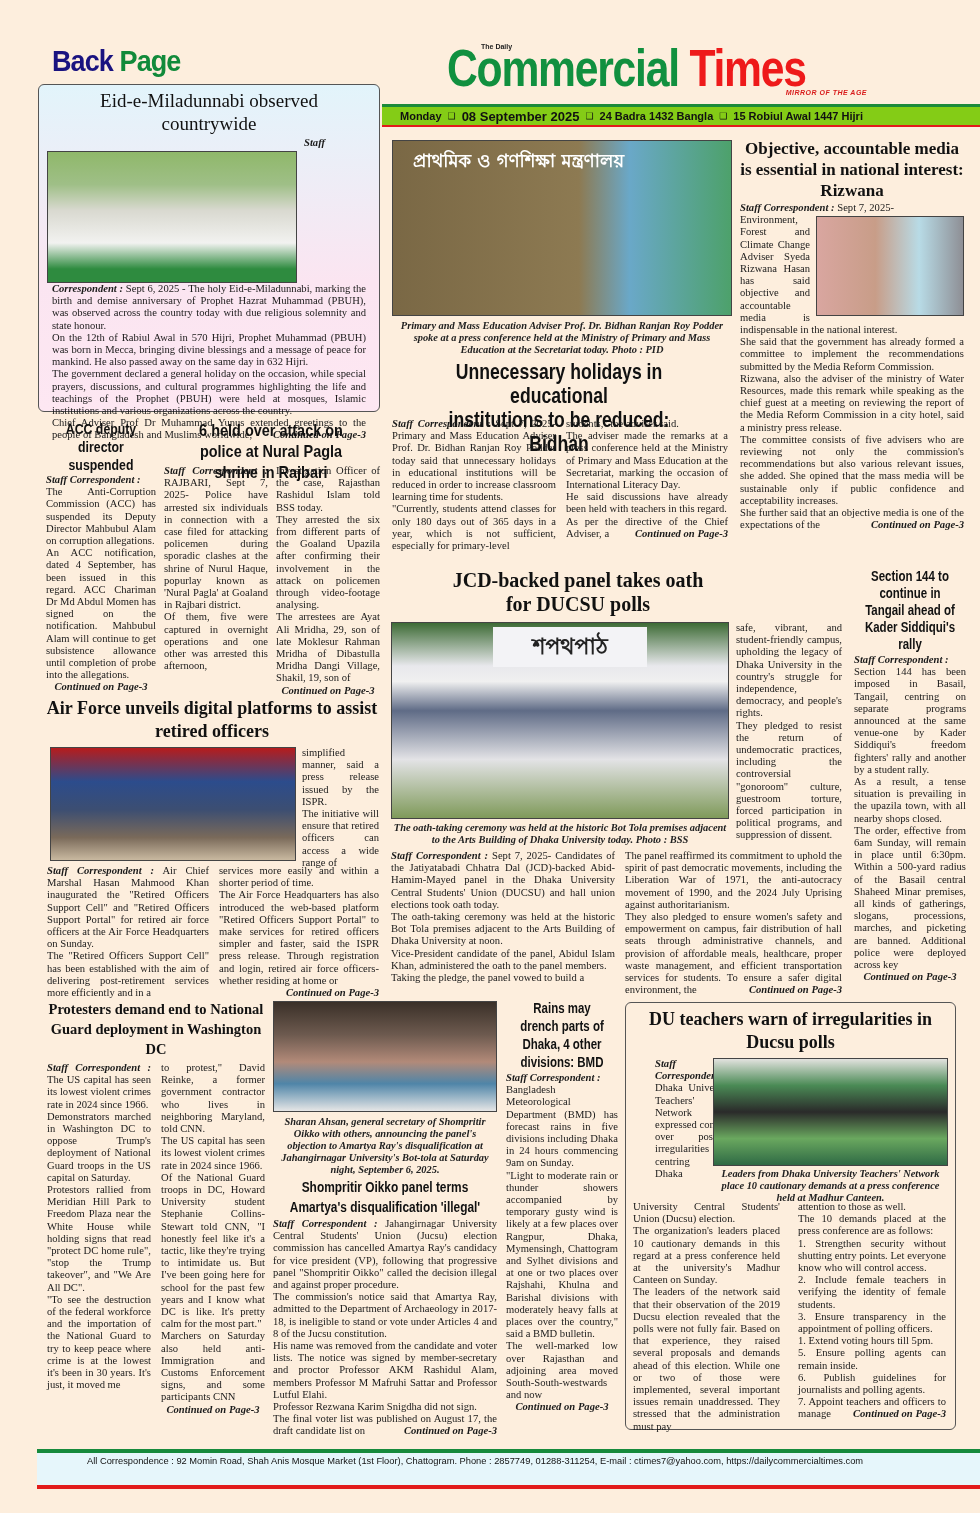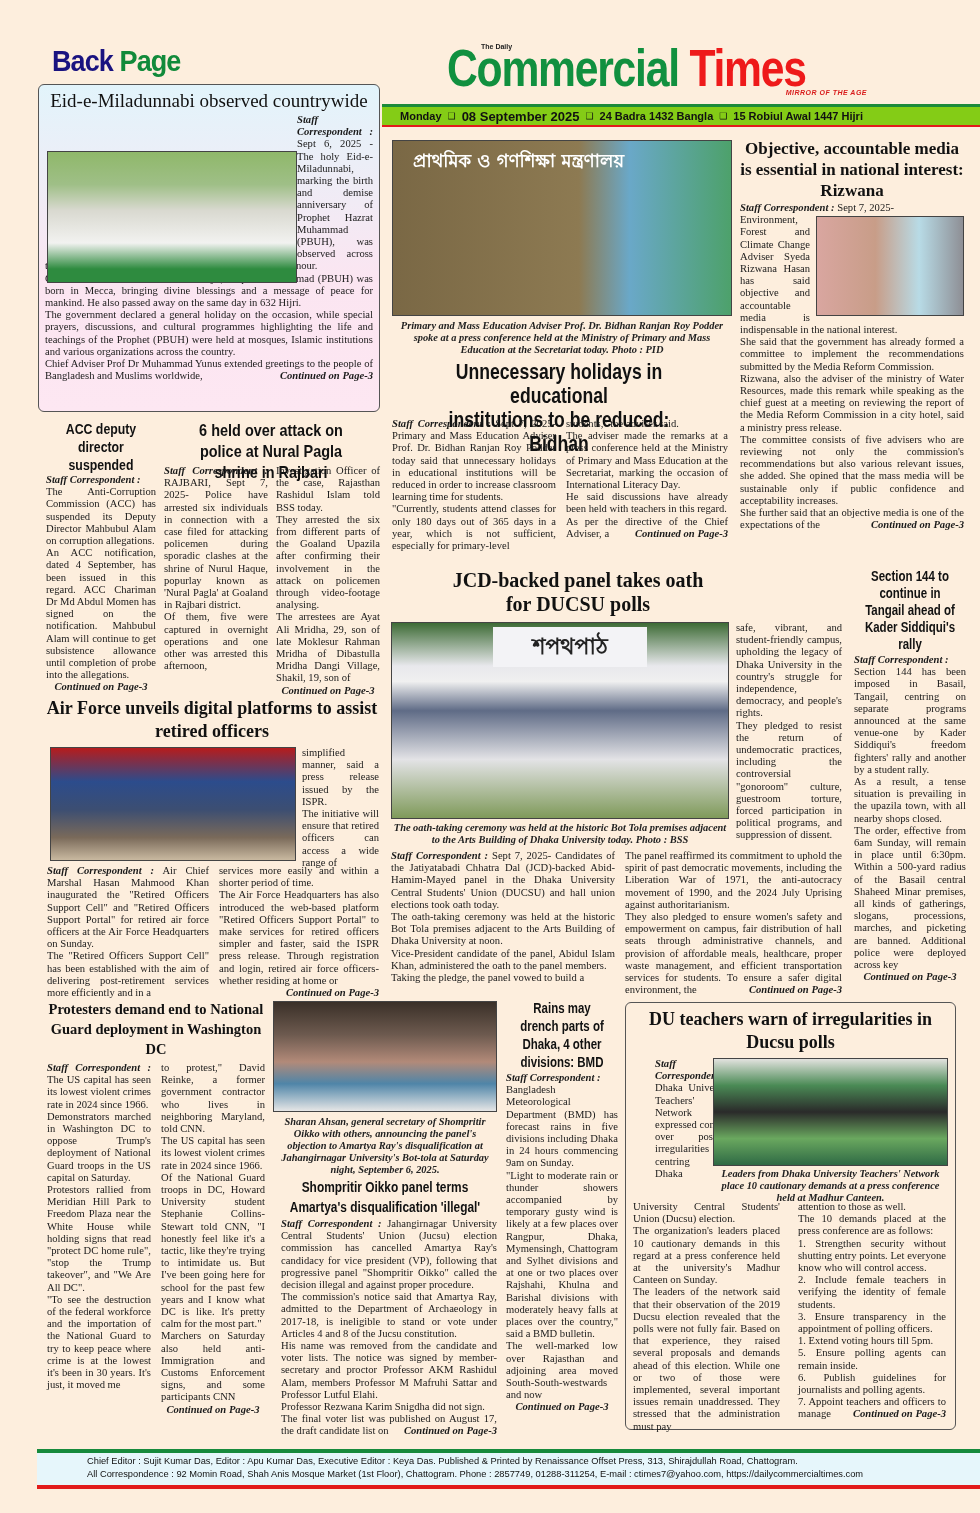--- a/index.html
+++ b/index.html
@@ -24,21 +24,21 @@
   .the-daily { position: absolute; left: 34px; top: 3px; font-family: "Liberation Sans", sans-serif; font-weight: bold; font-size: 7px; color: #222; }
   .logo-text { position: absolute; left: 0; top: 0; font-family: "Liberation Sans", sans-serif; font-weight: bold; font-size: 52px; line-height: 56px; letter-spacing: -1.5px; transform: scaleX(0.82); transform-origin: left; white-space: nowrap; }
   .logo-text .c { color: #11903f; }
   .logo-text .t { color: #ee1a1a; }
   .motto { position: absolute; right: 10px; top: 49px; font-family: "Liberation Sans", sans-serif; font-weight: bold; font-style: italic; font-size: 7px; color: #d81b1b; letter-spacing: 0.5px; }
   .dateline { left: 382px; top: 104px; width: 598px; height: 23px; background: #84cc16; border-top: 3px solid #1b8a3a; border-bottom: 2px solid #e21b1b; font-family: "Liberation Sans", sans-serif; font-weight: bold; font-size: 11px; padding-left: 18px; display: flex; align-items: center; gap: 6px; color: #111; }
   .dateline .big { font-size: 13px; }
   .dateline .sq { font-size: 9px; font-weight: normal; }
 
   
-  .box-eid { left: 38px; top: 84px; width: 342px; height: 328px; border: 1px solid #555; border-radius: 6px; background: linear-gradient(#e2f4fb, #fbe5f1 60%, #fde7f2); padding: 4px 6px; }
+  .box-eid { left: 38px; top: 84px; width: 342px; height: 328px; border: 1px solid #555; border-radius: 6px; background: linear-gradient(#e2f4fb, #fbe5f1 60%, #fde7f2); padding: 4px 13px; }
   .box-du { left: 625px; top: 1002px; width: 331px; height: 428px; border: 1px solid #555; border-radius: 6px; }
   .footer { left: 37px; top: 1449px; width: 943px; height: 40px; background: #e6f6fb; border-top: 4px solid #168a3c; border-bottom: 4px solid #e21b1b; font-family: "Liberation Sans", sans-serif; font-size: 9.3px; line-height: 13px; color: #111; padding: 2px 0 0 50px; }
 
   
   .ph-eid { background: linear-gradient(180deg, #8fb86a 0%, #9fbf87 25%, #d9d9d0 45%, #f2f2f0 70%, #2e8b3f 90%); }
   .ph-edu { background: linear-gradient(90deg, #7a6845 0%, #8d7a52 55%, #6aa8c8 70%, #4da16b 100%); }
   .ph-riz { background: linear-gradient(90deg, #d9a6a0 0%, #c89d88 40%, #b8dbe6 70%, #8e8f95 100%); }
   .ph-jcd { background: linear-gradient(180deg, #3d6b35 0%, #e8e8ec 22%, #f0f0f0 30%, #5f6b86 45%, #e3e3e6 70%, #7f9a5a 100%); }
   .ph-af { background: linear-gradient(180deg, #b61c1c 0%, #2c4c8c 30%, #3c4e72 55%, #7a6a5a 80%, #c9b9a0 100%); }
   .ph-sho { background: linear-gradient(180deg, #3a3028 0%, #6d5a4f 30%, #b28a79 55%, #4f85a8 75%, #e6e6e6 100%); }
@@ -206,21 +206,21 @@
   <p>The US capital has seen its lowest violent crimes rate in 2024 since 1966.</p>
   <p>Of the National Guard troops in DC, Howard University student Stephanie Collins-Stewart told CNN, "I honestly feel like it's a tactic, like they're trying to intimidate us. But I've been going here for school for the past few years and I know what DC is like. It's pretty calm for the most part."</p>
   <p>Marchers on Saturday also held anti-Immigration and Customs Enforcement signs, and some participants CNN</p>
   <span class="cont-center">Continued on Page-3</span>
 </div>
 
 <div class="abs photo ph-sho" style="left:273px; top:1001px; width:224px; height:111px;"></div>
 <div class="abs caption" style="left:274px; top:1116px; width:222px;">Sharan Ahsan, general secretary of Shompritir Oikko with others, announcing the panel's objection to Amartya Ray's disqualification at Jahangirnagar University's Bot-tola at Saturday night, September 6, 2025.</div>
 <div class="abs" style="left:273px; top:1177px; width:224px;">
   <div class="hl-cond" style="font-size:14px; line-height:20px; transform:scaleX(0.85);">Shompritir Oikko panel terms Amartya's disqualification 'illegal'</div>
-  <div class="body-text" style="margin-top:1px;margin-left:8px;">
+  <div class="body-text" style="margin-top:1px;">
     <p><span class="byline">Staff Correspondent :</span> <span>Jahangirnagar University Central Students' Union (Jucsu) election commission has cancelled Amartya Ray's candidacy for vice president (VP), following that progressive panel "Shompritir Oikko" called the decision illegal and against proper procedure.</span></p>
     <p>The commission's notice said that Amartya Ray, admitted to the Department of Archaeology in 2017-18, is ineligible to stand or vote under Articles 4 and 8 of the Jucsu constitution.</p>
     <p>His name was removed from the candidate and voter lists. The notice was signed by member-secretary and proctor Professor AKM Rashidul Alam, members Professor M Mafruhi Sattar and Professor Lutful Elahi.</p>
     <p>Professor Rezwana Karim Snigdha did not sign.</p>
     <p><span>The final voter list was published on August 17, the draft candidate list on</span> <span class="cont">Continued on Page-3</span></p>
   </div>
 </div>
 
 <div class="abs" style="left:506px; top:999px; width:112px;">
   <div class="hl-cond" style="font-size:14px; line-height:18px; transform:scaleX(0.82);">Rains may drench parts of Dhaka, 4 other divisions: BMD</div>
@@ -252,15 +252,14 @@
   <p>1. Strengthen security without shutting entry points. Let everyone know who will control access.</p>
   <p>2. Include female teachers in verifying the identity of female students.</p>
   <p>3. Ensure transparency in the appointment of polling officers.</p>
   <p>1. Extend voting hours till 5pm.</p>
   <p>5. Ensure polling agents can remain inside.</p>
   <p>6. Publish guidelines for journalists and polling agents.</p>
   <p><span>7. Appoint teachers and officers to manage</span> <span class="cont">Continued on Page-3</span></p>
 </div>
 
 <div class="abs footer">
-  <div>Chief Editor : Sujit Kumar Das, Editor : Apu Kumar Das, Executive Editor : Keya Das. Published &amp; Printed by Renaissance Offset Press, 313, Shirajdullah Road, Chattogram.</div>
   <div>All Correspondence : 92 Momin Road, Shah Anis Mosque Market (1st Floor), Chattogram. Phone : 2857749, 01288-311254, E-mail : ctimes7@yahoo.com, https://dailycommercialtimes.com</div>
 </div>
 
 </body></html>

